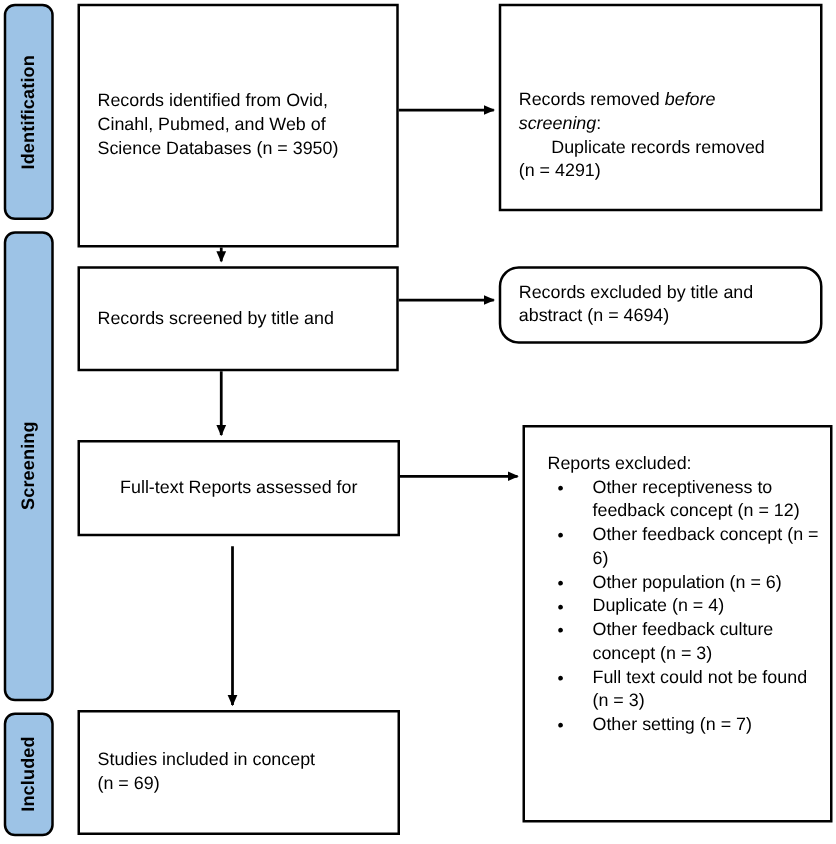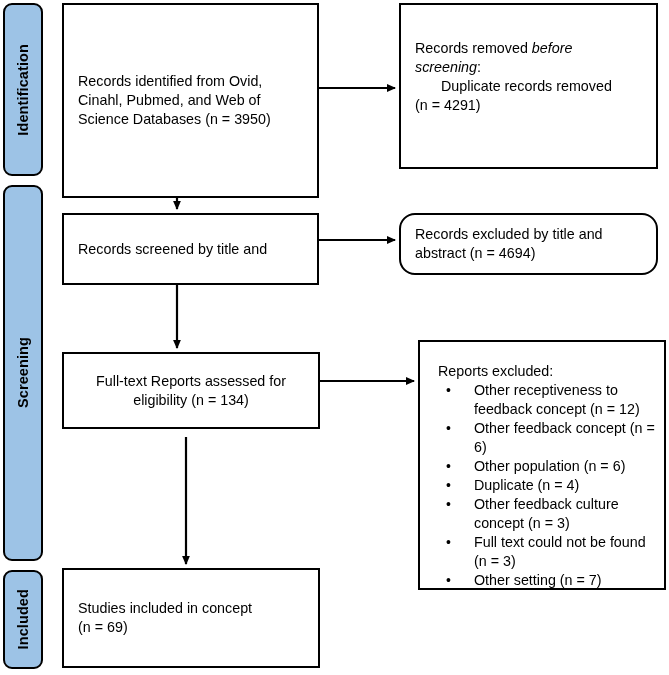--- a/index.html
+++ b/index.html
@@ -126,50 +126,49 @@
 
   <div class="fbox" style="left:62px; top:3px; width:257px; height:195px;">
     <div class="inner">
       <div>Records identified from Ovid,</div>
       <div>Cinahl, Pubmed, and Web of</div>
       <div>Science Databases (n = 3950)</div>
     </div>
   </div>
 
   <div class="fbox topalign" style="left:399px; top:3px; width:259px; height:166px;">
-    <div class="inner" style="padding-top:34px;">
+    <div class="inner" style="padding-top:34px;margin-top:32px;">
       <div>
         <span>Records removed </span><span class="it">before screening</span><span>:</span>
       </div>
       <span class="indent1">Duplicate records removed</span>
       <div>(n = 4291)</div>
     </div>
   </div>
 
-  <div class="fbox" style="left:62px; top:213px; width:257px; height:72px;">
+  <div class="fbox" style="left:62px; top:213px; width:257px; height:84px;">
     <div class="inner">
       <div>Records screened by title and</div>
     </div>
   </div>
 
   <div class="fbox" style="left:399px; top:213px; width:259px; height:62px;border-radius:16px;">
     <div class="inner">
       <div>Records excluded by title and</div>
       <div>abstract (n = 4694)</div>
     </div>
   </div>
 
   <div class="fbox" style="left:62px; top:352px; width:258px; height:77px;text-align:center;">
     <div class="inner">
       <div>Full-text Reports assessed for</div>
-      <div>eligibility (n = 134)</div>
     </div>
   </div>
 
-  <div class="fbox topalign" style="left:418px; top:340px; width:248px; height:250px;">
+  <div class="fbox topalign" style="left:418px; top:340px; width:248px; height:318px;">
     <div class="inner" style="padding-top:20px; padding-left:18px; padding-right:6px;">
       <div>Reports excluded:</div>
       <ul class="blist" id="excluded-list">
           <li><span class="bullet">•</span><span>Other receptiveness to feedback concept (n = 12)</span></li>
           <li><span class="bullet">•</span><span>Other feedback concept (n = 6)</span></li>
           <li><span class="bullet">•</span><span>Other population (n = 6)</span></li>
           <li><span class="bullet">•</span><span>Duplicate (n = 4)</span></li>
           <li><span class="bullet">•</span><span>Other feedback culture concept (n = 3)</span></li>
           <li><span class="bullet">•</span><span>Full text could not be found (n = 3)</span></li>
           <li><span class="bullet">•</span><span>Other setting (n = 7)</span></li>

